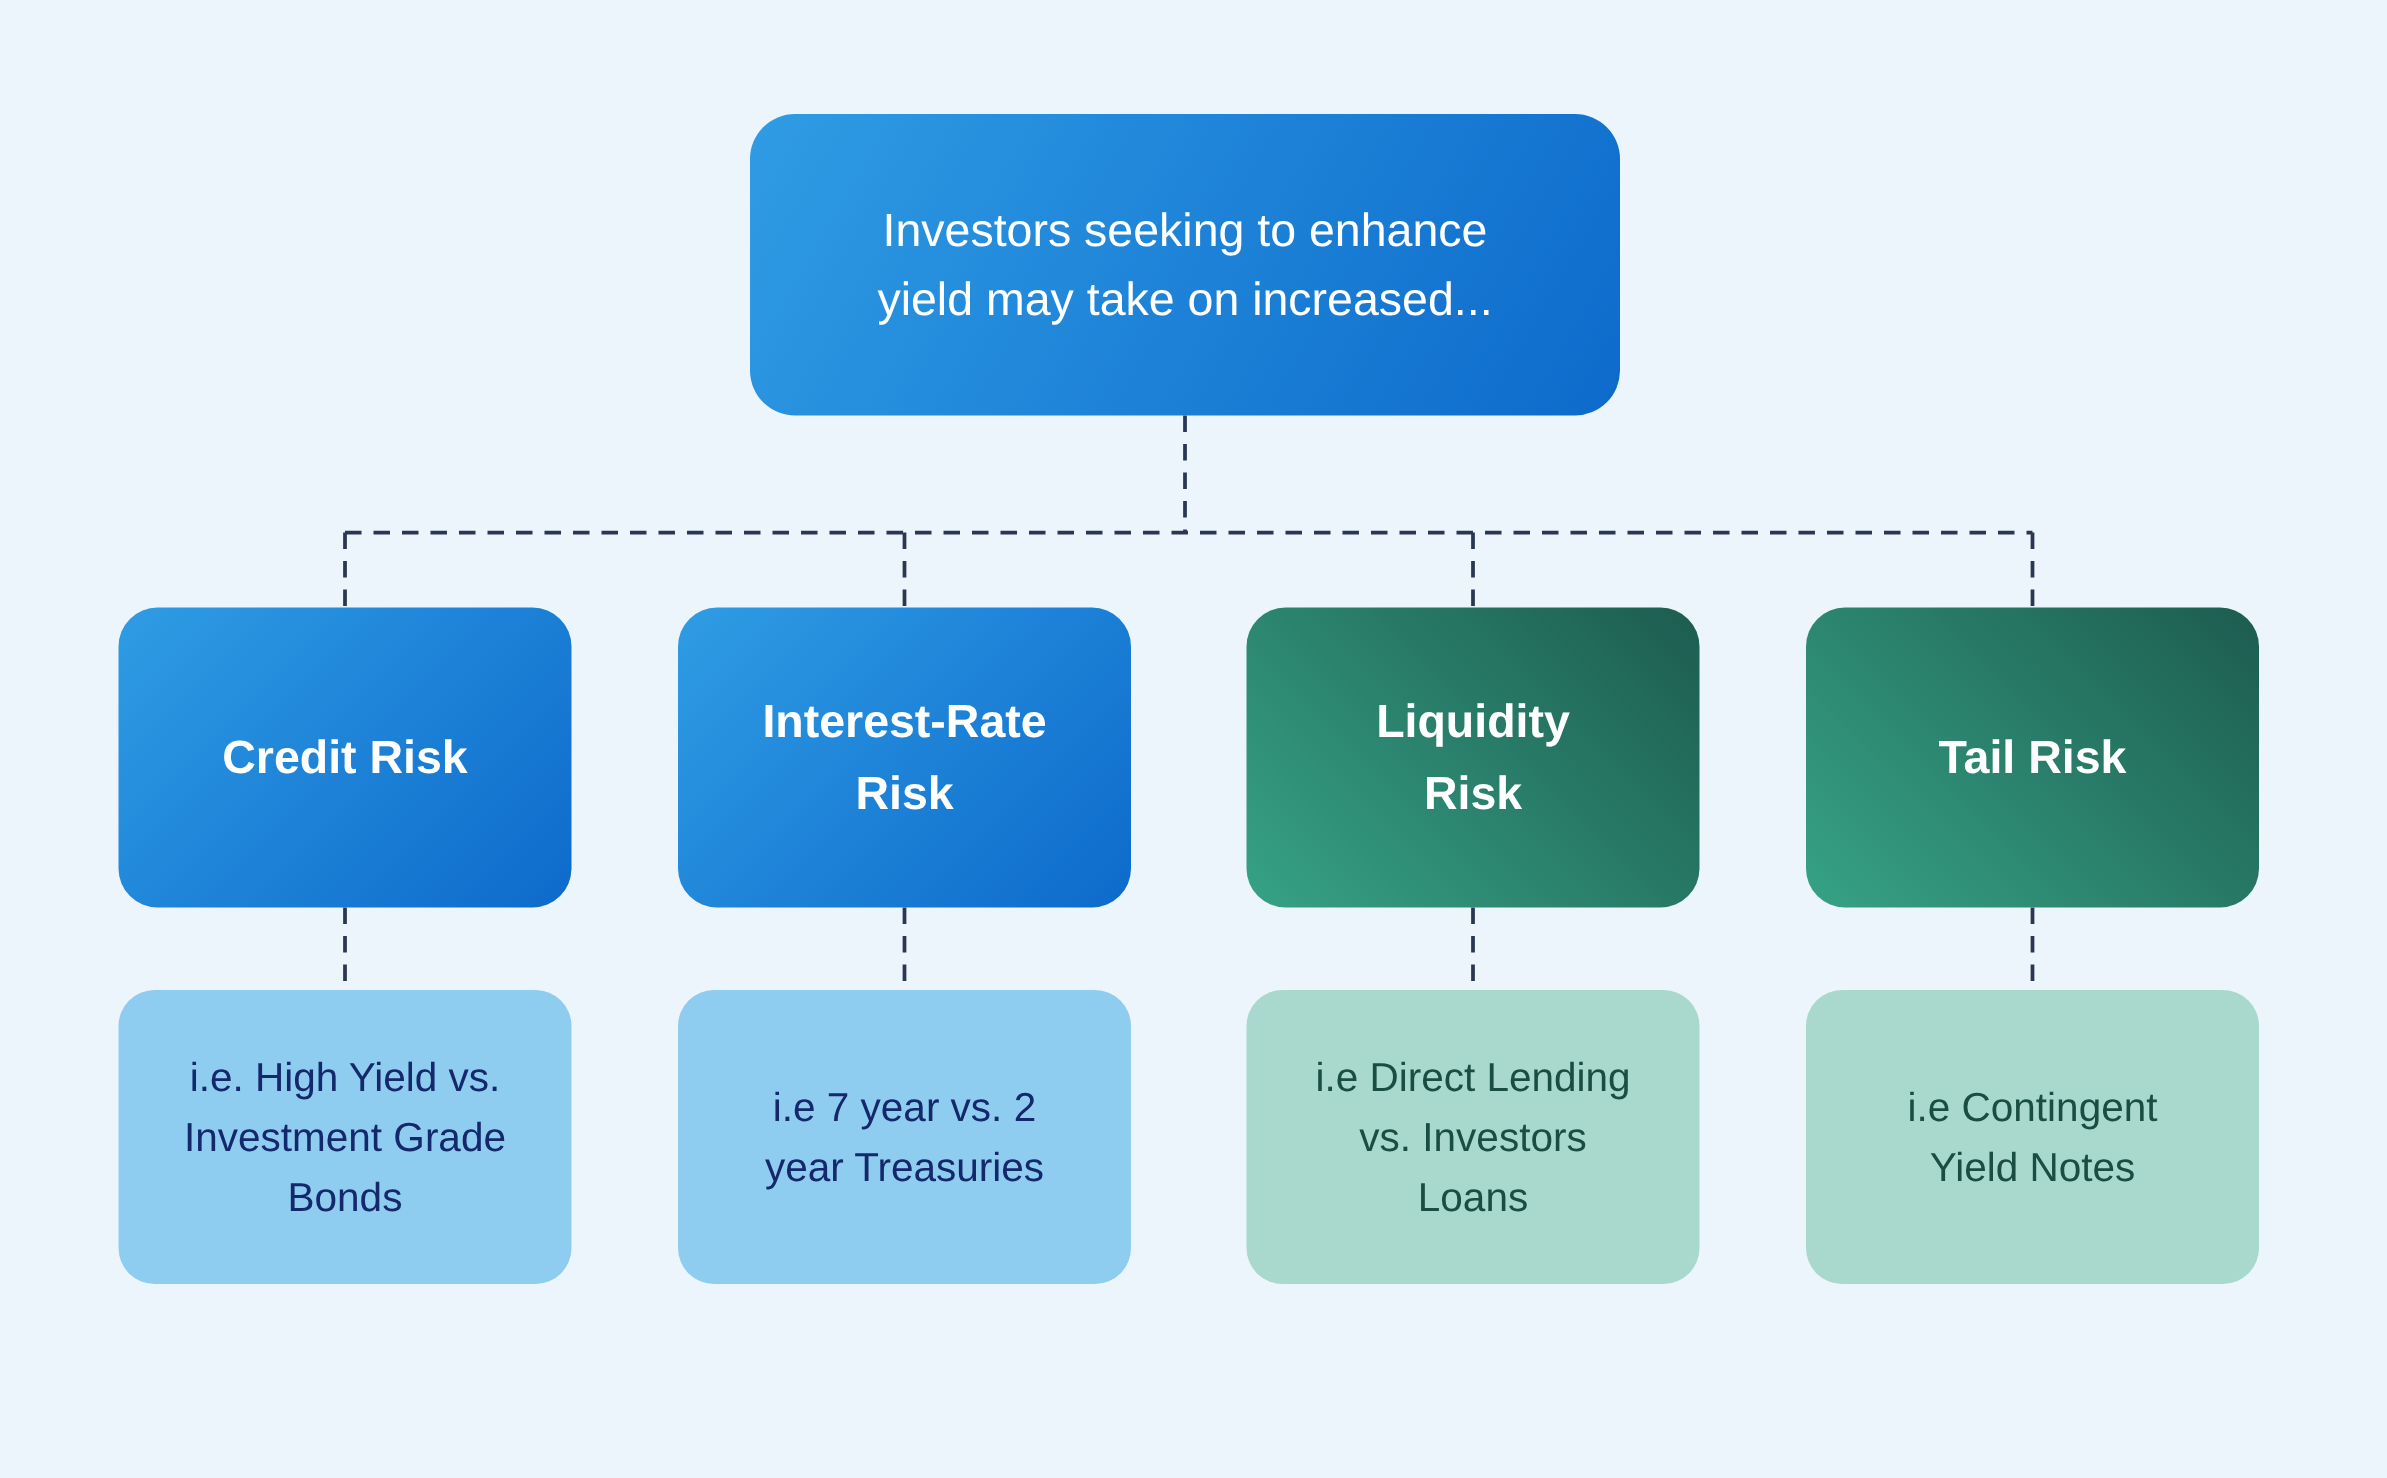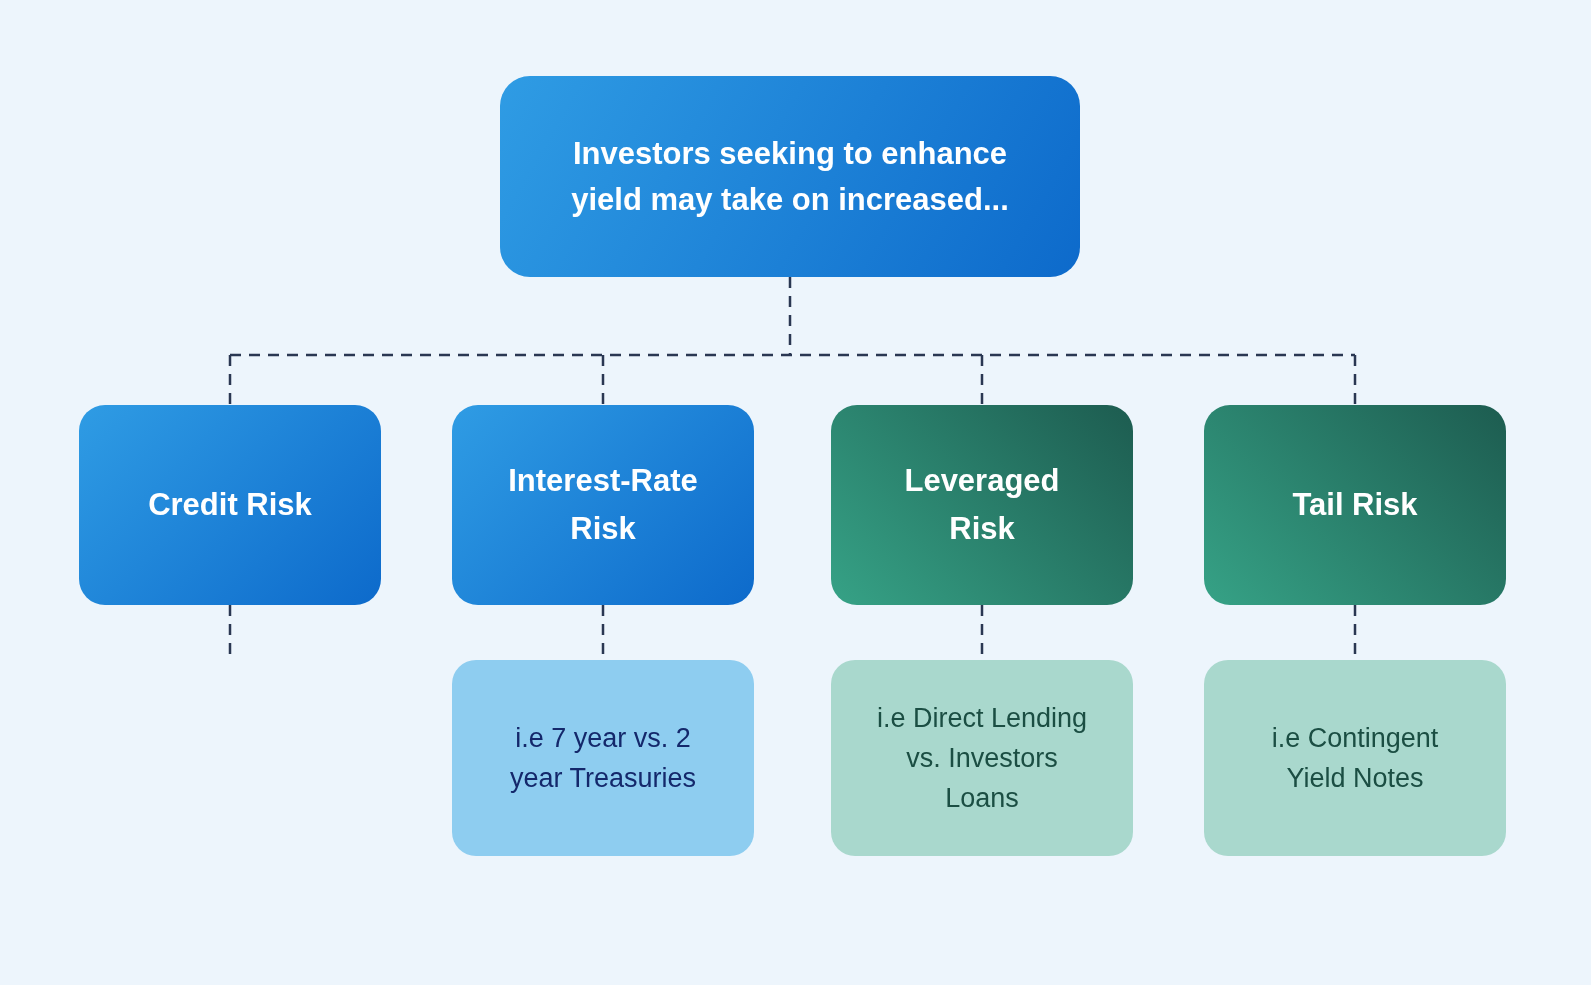--- a/index.html
+++ b/index.html
@@ -32,21 +32,21 @@
     text-align: center;
     box-sizing: border-box;
     white-space: pre-line;
   }
   .root {
     left: 500px; top: 76px;
     width: 580px; height: 201px;
     border-radius: 30px;
     background: linear-gradient(120deg, var(--blue-grad-a, #2f9ce4), var(--blue-grad-b, #0d6acb));
     color: var(--text-on-dark, #ffffff);
-    font-size: 31px; line-height: 46px; font-weight: 700;
+    font-size: 31px; line-height: 46px; font-weight: 400;
     padding: 10px 16px;
   }
   .node {
     top: 405px;
     width: 302px; height: 200px;
     border-radius: 26px;
     color: var(--text-on-dark, #ffffff);
     font-size: 31px; line-height: 48px; font-weight: 700;
     padding: 10px 24px;
   }
@@ -90,27 +90,32 @@
   </div>
 
   <div class="box node blue c1">
     <span>Credit Risk</span>
   </div>
   <div class="box node blue c2">
     <span>Interest-Rate
 Risk</span>
   </div>
   <div class="box node green c3">
-    <span>Leveraged
+    <span>Liquidity
 Risk</span>
   </div>
   <div class="box node green c4">
     <span>Tail Risk</span>
   </div>
 
+  <div class="box example lightblue c1">
+    <span>i.e. High Yield vs.
+Investment Grade
+Bonds</span>
+  </div>
   <div class="box example lightblue c2">
     <span>i.e 7 year vs. 2
 year Treasuries</span>
   </div>
   <div class="box example lightgreen c3">
     <span>i.e Direct Lending
 vs. Investors
 Loans</span>
   </div>
   <div class="box example lightgreen c4">

